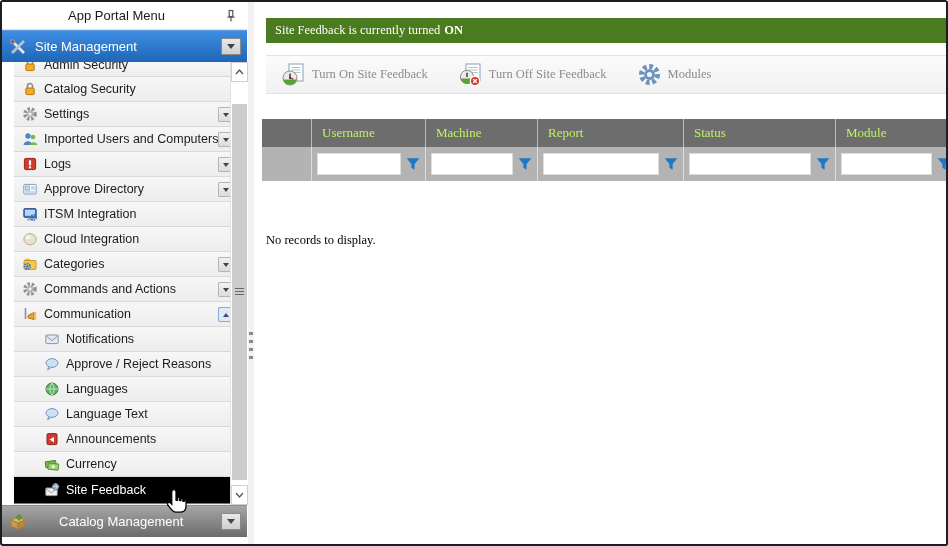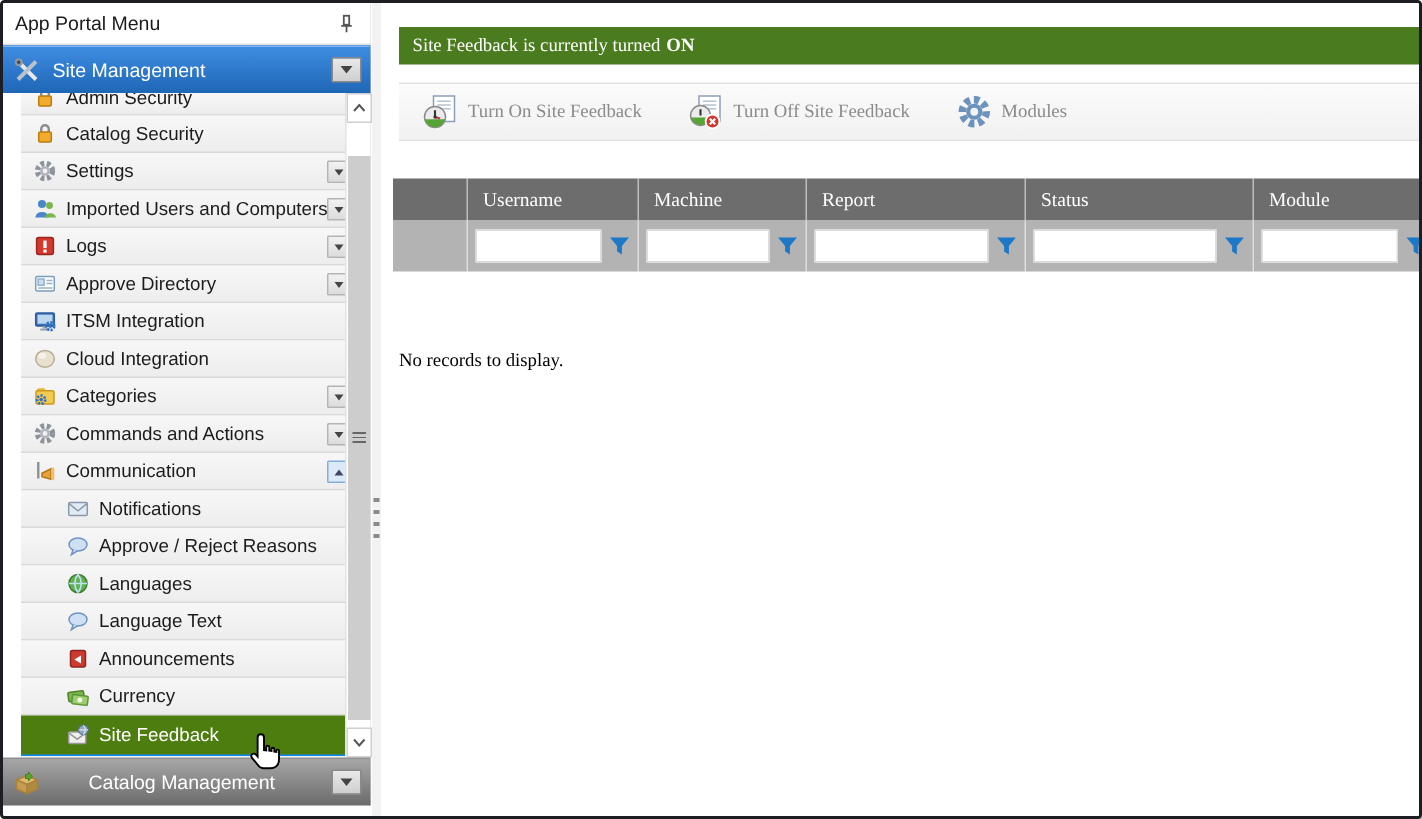--- a/index.html
+++ b/index.html
@@ -2,41 +2,41 @@
 <html><head>
 <meta charset="utf-8">
 <style>
   html,body{margin:0;padding:0;background:#fff;font-family:"Liberation Sans","DejaVu Sans",sans-serif;}
   *{box-sizing:border-box;}
   .window{position:relative;width:948px;height:546px;background:#fff;border:2px solid #1d1d24;border-radius:3px;overflow:hidden;box-shadow:3px 3px 2px rgba(110,110,110,.55);}
 
   
   .sidebar{position:absolute;left:0;top:0;width:245px;height:535px;background:#fff;border-right:1px solid #a9a9a9;}
   .sb-title{position:absolute;left:0;top:0;width:245px;height:28px;background:#fff;display:flex;align-items:center;padding:0 8px;font-size:13px;color:#1a1a1a;border-bottom:1px solid #e0e0e0;}
-  .sb-title .t{flex:1;}
+  .sb-title .t{flex:1;text-align:center;}
   .pin{width:16px;height:16px;display:flex;align-items:center;justify-content:center;cursor:pointer;}
 
   .group-header{position:absolute;left:0;width:245px;height:32px;display:flex;align-items:center;padding:0 6px;color:#fff;font-size:13px;}
   .gh-blue{top:28px;background:linear-gradient(#3e8de2,#1f66b6);border-top:1px solid #5fa0e8;}
   .gh-dark{top:503px;background:linear-gradient(#a6a6a6,#6b6b6b);border-top:1px solid #8f8f8f;height:32px;gap:24px;}
   .group-header .g-ico{width:20px;height:20px;margin-right:7px;flex:0 0 auto;}
   .group-header .g-label{flex:1;}
   .dd-big{width:20px;height:17px;background:linear-gradient(#e9e9e9,#cfcfcf);border:1px solid #8a8a8a;border-radius:1px;display:flex;align-items:center;justify-content:center;cursor:pointer;}
   .tri-d{width:0;height:0;border:4px solid transparent;border-top:5px solid #444;margin-top:4px;}
   .tri-u{width:0;height:0;border:4px solid transparent;border-bottom:5px solid #446;margin-bottom:4px;}
 
   .menu-list{position:absolute;left:12px;top:60px;width:226px;height:443px;overflow:hidden;background:#f1f1f1;}
   .mi{position:relative;height:25px;display:flex;align-items:center;background:linear-gradient(#f7f7f7,#ededed);border-bottom:1px solid #d9d9d9;padding-left:8px;cursor:pointer;}
   .mi.clip{height:15px;}
   .mi.clip .mi-inner{margin-top:-8px;}
   .mi-inner{display:flex;align-items:center;width:100%;}
   .mi.sub{padding-left:30px;}
   .mi .mi-ico{width:16px;height:16px;margin-right:6px;flex:0 0 auto;}
   .mi .mi-label{font-size:12.5px;color:#1c1c1c;white-space:nowrap;}
-  .mi.sel{background:#4d7c0f;border-bottom:1px solid #0d8bff;height:27px;}
+  .mi.sel{background:#000000;border-bottom:1px solid #0d8bff;height:27px;}
   .mi.sel .mi-label{color:#fff;}
   .dd-small{position:absolute;right:7px;top:5px;width:15px;height:15px;background:linear-gradient(#f2f2f2,#dcdcdc);border:1px solid #b4b4b4;border-radius:1px;display:flex;align-items:center;justify-content:center;cursor:pointer;}
   .dd-small.open{background:#dce9f7;border-color:#86aed8;}
   .dd-small .tri-d{border-width:3px;border-top-width:4px;margin-top:3px;}
   .dd-small .tri-u{border-width:3px;border-bottom-width:4px;margin-bottom:3px;}
 
   
   .sb-scroll{position:absolute;left:228px;top:60px;width:17px;height:443px;background:#fff;border-left:1px solid #e3e3e3;}
   .sb-btn{position:absolute;left:0;width:17px;height:20px;background:#fff;border:1px solid #cfcfcf;display:flex;align-items:center;justify-content:center;cursor:pointer;}
   .sb-btn.up{top:0;}
@@ -54,21 +54,21 @@
   .content{position:absolute;left:260px;top:0;width:692px;height:542px;background:#fff;font-family:Liberation Serif, serif;}
   .status-banner{position:absolute;left:4px;top:16px;right:0;height:25px;background:#4a7b1e;color:#fff;display:flex;align-items:center;padding:0 9px;font-size:12.5px;}
   .status-banner b{margin-left:4px;font-weight:bold;}
   .toolbar{position:absolute;left:4px;top:53px;right:0;height:39px;background:linear-gradient(#fbfbfb,#f1f1f1);border-top:1px solid #e2e2e2;border-bottom:1px solid #e2e2e2;display:flex;align-items:center;padding-left:6px;}
   .tb-btn{display:flex;align-items:center;gap:6px;padding:4px 12px 4px 8px;margin-right:8px;border:1px solid transparent;border-radius:2px;cursor:pointer;}
   .tb-btn .tb-ico{width:25px;height:25px;}
   .tb-btn .tb-label{font-size:12.5px;color:#8b8b8b;}
 
   .grid{position:absolute;left:0;top:117px;width:694px;}
   .g-row{display:flex;}
-  .gh-cell{height:28px;background:#6d6d6d;color:#ffffff;font-size:13px;display:flex;align-items:center;padding-left:10px;border-right:1px solid rgba(255,255,255,.55);}
+  .gh-cell{height:28px;background:#6d6d6d;color:#bef264;font-size:13px;display:flex;align-items:center;padding-left:10px;border-right:1px solid rgba(255,255,255,.55);}
   .gf-cell{height:34px;background:#b3b3b3;display:flex;align-items:center;padding:0 4px 0 5px;border-right:1px solid rgba(255,255,255,.55);}
   .c0{width:50px;}.c1{width:114px;}.c2{width:112px;}.c3{width:146px;}.c4{width:152px;}.c5{width:120px;border-right:none;}
   .gf-cell input{flex:1;min-width:0;height:22px;border:1px solid #dcdcdc;background:#fff;outline:none;padding:0 4px;font-size:12px;font-family:inherit;}
   .funnel{width:16px;height:16px;margin-left:4px;flex:0 0 auto;cursor:pointer;}
   .empty-text{position:absolute;left:2px;top:181px;font-size:12.5px;color:#000;padding:2px;margin-top:48px;}
 
   .cursor{position:absolute;left:162px;top:486px;width:26px;height:30px;pointer-events:none;z-index:50;}
   svg{display:block;}
 </style>
 </head>

